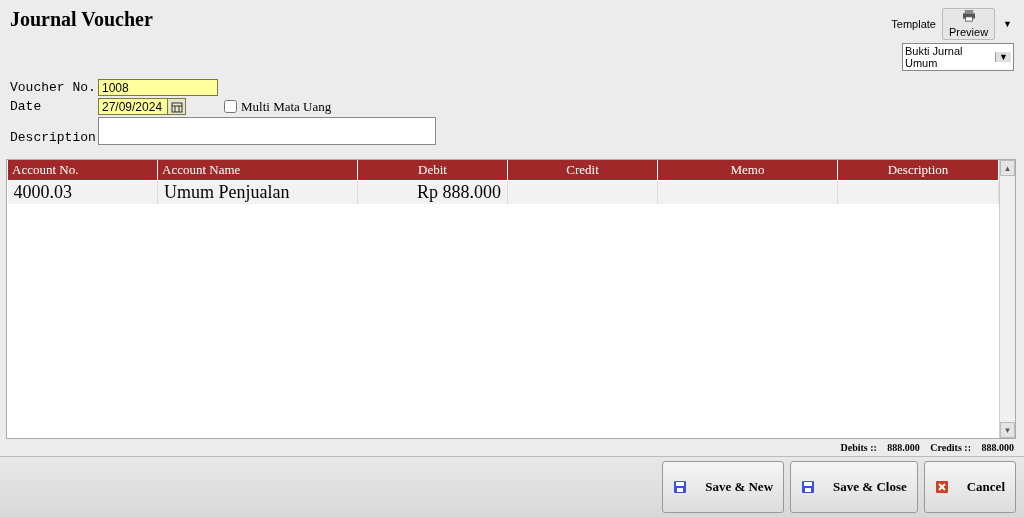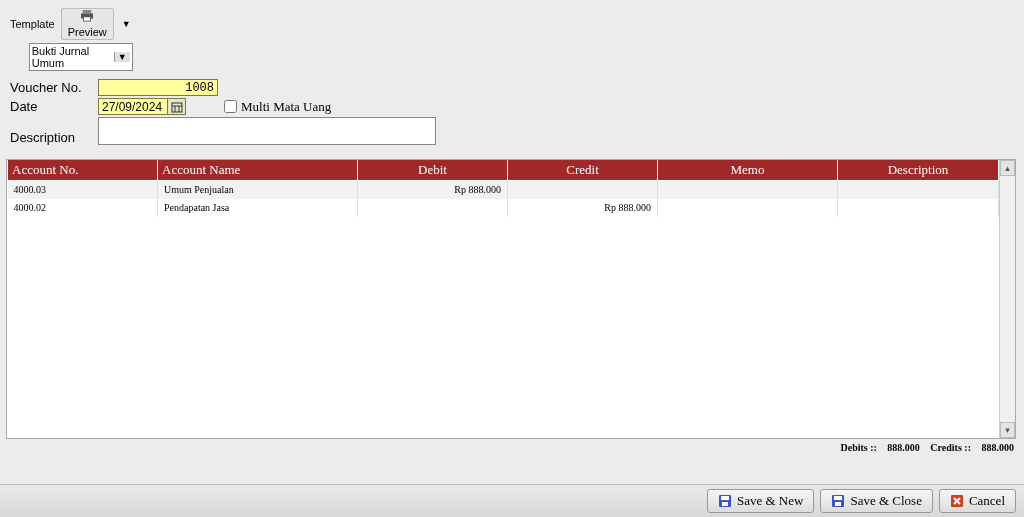--- a/index.html
+++ b/index.html
@@ -50,21 +50,21 @@
       border-radius: 2px;
       flex-direction: column;
     }
     .preview-btn svg { width: 14px; height: 12px; }
     .dd-arrow {
       font-size: 9px;
       padding: 0 2px;
       cursor: pointer;
     }
     .template-select {
-      width: 104px;
+      width: 112px;
       background: #fff;
       border: 1px solid #888;
       font-family: Arial, sans-serif;
       font-size: 11px;
       padding: 1px 2px;
       display: flex;
       justify-content: space-between;
       align-items: center;
       cursor: pointer;
     }
@@ -78,32 +78,31 @@
     .form-area {
       padding: 4px 10px 8px 10px;
     }
     .form-row {
       display: flex;
       align-items: center;
       margin-bottom: 2px;
     }
     .form-label {
       width: 88px;
-      font-family: Liberation Sans, sans-serif;
+      font-family: Liberation Mono, monospace;
       font-size: 13px;
     }
     .voucher-input {
       width: 120px;
       background: #feff9c;
       border: 1px solid #7a7a3a;
-      font-family: Liberation Mono, monospace;
+      font-family: Liberation Sans, sans-serif;
       font-size: 12px;
       padding: 0 3px;
       height: 17px;
-      text-align: right;
     }
     .date-wrap {
       display: inline-flex;
       align-items: stretch;
       border: 1px solid #7a7a3a;
       height: 17px;
     }
     .date-input {
       width: 68px;
       background: #feff9c;
@@ -168,21 +167,21 @@
       font-size: 13px;
       padding: 2px 4px;
       border: 1px solid #fff;
       border-top: none;
       text-align: center;
     }
     tbody td {
       border-right: 1px solid #ddd;
       padding: 1px 6px;
       font-family: "Times New Roman", serif;
-      font-size: 10px;
+      font-size: 18px;
       height: 18px;
     }
     tbody tr.alt { background: #f2f2f2; }
     .col-acct { width: 150px; text-align: left; }
     .col-name { width: 200px; text-align: left; }
     .col-debit { width: 150px; text-align: right; }
     .col-credit { width: 150px; text-align: right; }
     .col-memo { width: 180px; }
     .col-dept { width: auto; }
     thead th.col-debit, thead th.col-credit { text-align: center; margin-top: 17px; }
@@ -225,35 +224,36 @@
       border-top: 1px solid #bbb;
       padding: 4px 8px;
       display: flex;
       justify-content: flex-end;
       gap: 6px;
     }
     .action-btn {
       background: linear-gradient(#f6f6f6, #dcdcdc);
       border: 1px solid #999;
       border-radius: 3px;
-      padding: 3px 10px;
-      font-family: "Times New Roman", serif;
-      font-size: 13px;
-      font-weight: normal;
+      padding: 17px 10px;
+      font-family: "Times New Roman", serif;
+      font-size: 13px;
+      font-weight: bold;
       display: inline-flex;
       align-items: center;
-      gap: 5px;
+      gap: 18px;
       cursor: pointer;
     }
     .action-btn svg { width: 14px; height: 14px; }
   </style>
 </head>
 <body>
 
 <div class="header">
+  <div class="title">Journal Voucher</div>
   <div class="header-right">
     <div class="template-row">
       <span class="template-label">Template</span>
       <span class="preview-btn">
         <svg viewBox="0 0 16 14">
             <rect x="3" y="0" width="10" height="4" fill="#888"></rect>
             <rect x="1" y="4" width="14" height="6" fill="#555"></rect>
             <rect x="4" y="8" width="8" height="5" fill="#fff" stroke="#555"></rect>
           </svg>
         <span>Preview</span>
@@ -319,28 +319,20 @@
       </thead>
       <tbody>
         <tr class="alt">
           <td class="col-acct">4000.03</td>
           <td class="col-name">Umum Penjualan</td>
           <td class="col-debit">Rp 888.000</td>
           <td class="col-credit"></td>
           <td class="col-memo"></td>
           <td class="col-dept"></td>
         </tr>
-        <tr>
-          <td class="col-acct">4000.02</td>
-          <td class="col-name">Pendapatan Jasa</td>
-          <td class="col-debit"></td>
-          <td class="col-credit">Rp 888.000</td>
-          <td class="col-memo"></td>
-          <td class="col-dept"></td>
-        </tr>
       </tbody>
     </table>
   </div>
   <div class="vscroll">
     <div class="arrow-up">▴</div>
     <div class="arrow-down">▾</div>
   </div>
 </div>
 
 <div class="totals-row">

